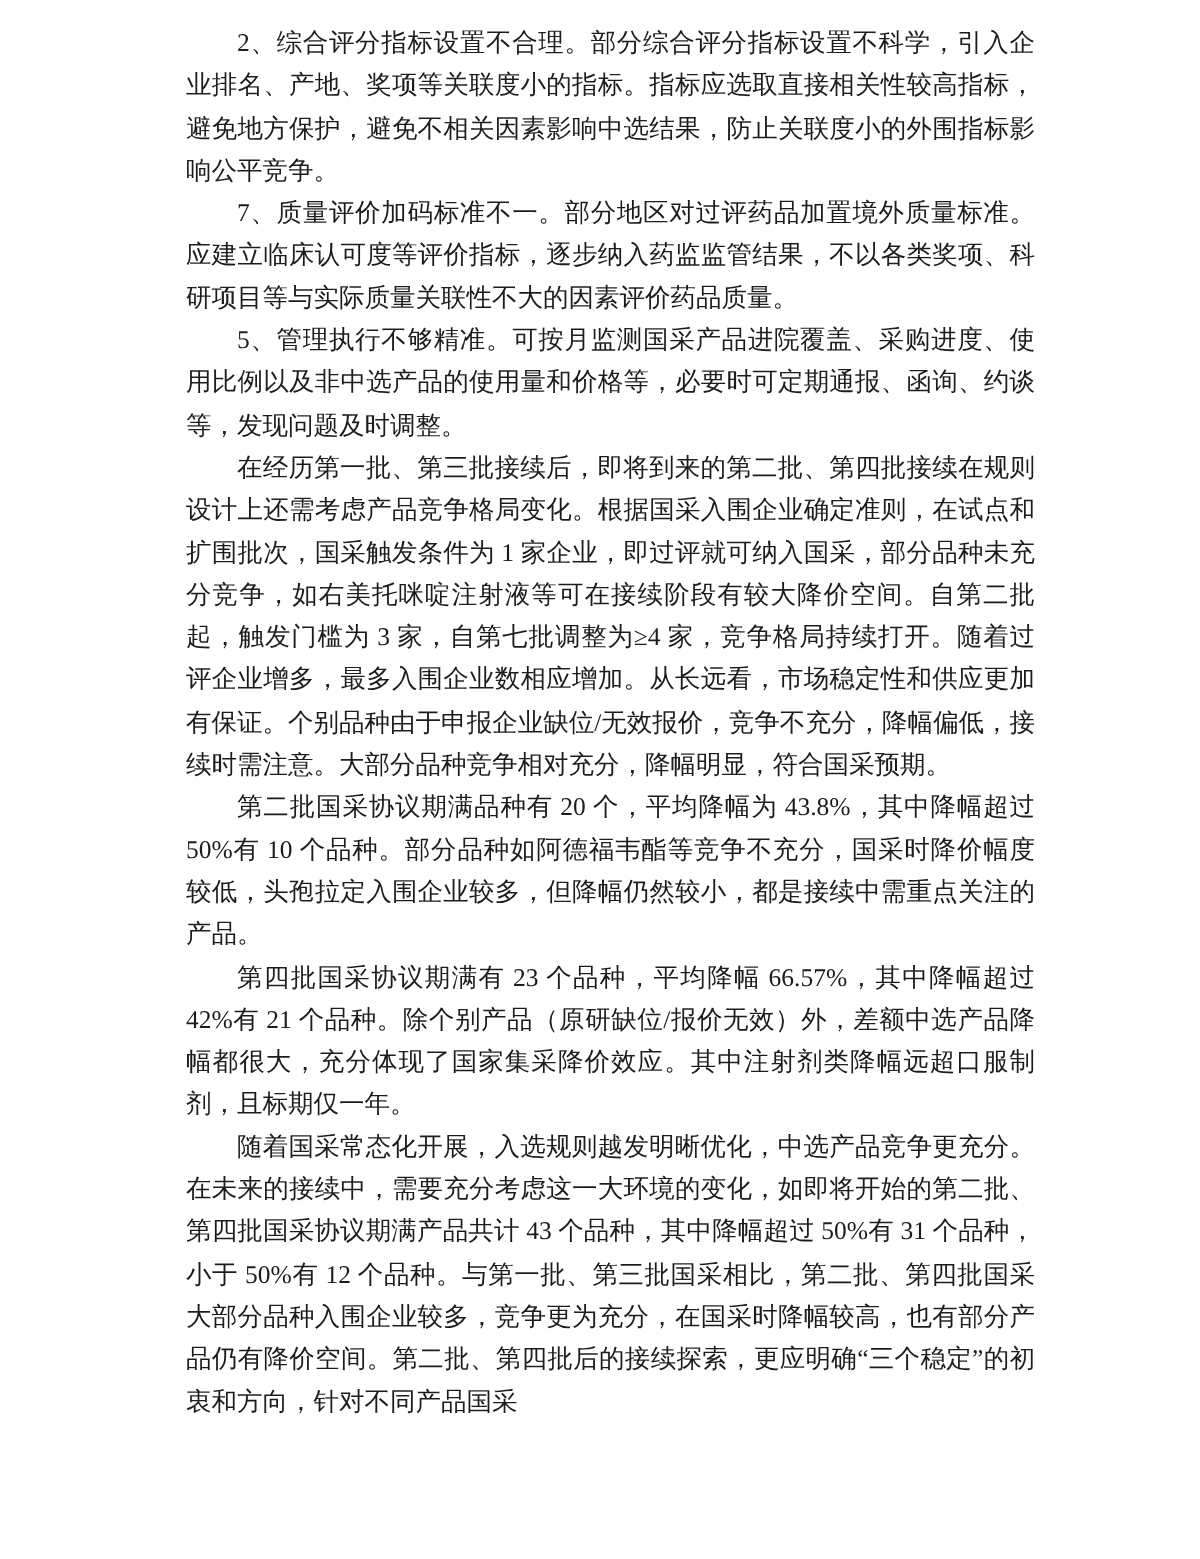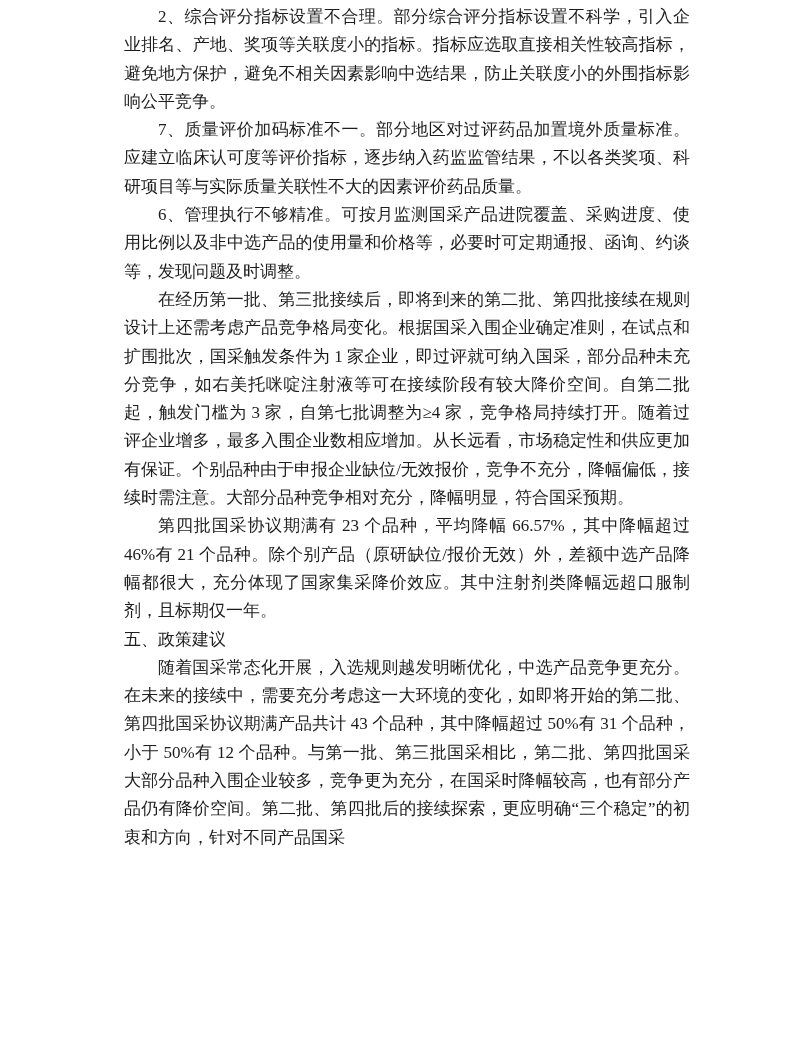--- a/index.html
+++ b/index.html
@@ -9,21 +9,21 @@
   body {
     width: 800px;
     height: 1039px;
     background: #ffffff;
     overflow: hidden;
   }
   .page {
     box-sizing: border-box;
     width: 800px;
     height: 1039px;
-    padding: 3px 110px 0 124px;
+    padding: 15px 110px 0 124px;
     background: #ffffff;
   }
   .doc-body {
     font-family: "Liberation Serif", "DejaVu Serif", serif;
     font-size: 17px;
     line-height: 28.3px;
     color: #1c1c1c;
     text-align: justify;
   }
   .block {
@@ -39,19 +39,19 @@
     font-weight: normal;
   }
 </style>
 </head>
 <body>
 
 <div class="page" style="background: rgb(255, 255, 255);">
   <div class="doc-body" style="color: rgb(28, 28, 28);">
       <p class="block paragraph indent">2、综合评分指标设置不合理。部分综合评分指标设置不科学，引入企业排名、产地、奖项等关联度小的指标。指标应选取直接相关性较高指标，避免地方保护，避免不相关因素影响中选结果，防止关联度小的外围指标影响公平竞争。</p>
       <p class="block paragraph indent">7、质量评价加码标准不一。部分地区对过评药品加置境外质量标准。应建立临床认可度等评价指标，逐步纳入药监监管结果，不以各类奖项、科研项目等与实际质量关联性不大的因素评价药品质量。</p>
-      <p class="block paragraph indent">6、管理执行不够精准。可按月监测国采产品进院覆盖、采购进度、使用比例以及非中选产品的使用量和价格等，必要时可定期通报、函询、约谈等，发现问题及时调整。</p>
+      <p class="block paragraph indent">5、管理执行不够精准。可按月监测国采产品进院覆盖、采购进度、使用比例以及非中选产品的使用量和价格等，必要时可定期通报、函询、约谈等，发现问题及时调整。</p>
       <p class="block paragraph indent">在经历第一批、第三批接续后，即将到来的第二批、第四批接续在规则设计上还需考虑产品竞争格局变化。根据国采入围企业确定准则，在试点和扩围批次，国采触发条件为 1 家企业，即过评就可纳入国采，部分品种未充分竞争，如右美托咪啶注射液等可在接续阶段有较大降价空间。自第二批起，触发门槛为 3 家，自第七批调整为≥4 家，竞争格局持续打开。随着过评企业增多，最多入围企业数相应增加。从长远看，市场稳定性和供应更加有保证。个别品种由于申报企业缺位/无效报价，竞争不充分，降幅偏低，接续时需注意。大部分品种竞争相对充分，降幅明显，符合国采预期。</p>
-      <p class="block paragraph indent">第四批国采协议期满有 23 个品种，平均降幅 66.57%，其中降幅超过 46%有 21 个品种。除个别产品（原研缺位/报价无效）外，差额中选产品降幅都很大，充分体现了国家集采降价效应。其中注射剂类降幅远超口服制剂，且标期仅一年。</p>
-      <p class="block heading">五、政策建议</p>
+      <p class="block paragraph indent">第二批国采协议期满品种有 20 个，平均降幅为 43.8%，其中降幅超过 50%有 10 个品种。部分品种如阿德福韦酯等竞争不充分，国采时降价幅度较低，头孢拉定入围企业较多，但降幅仍然较小，都是接续中需重点关注的产品。</p>
+      <p class="block paragraph indent">第四批国采协议期满有 23 个品种，平均降幅 66.57%，其中降幅超过 42%有 21 个品种。除个别产品（原研缺位/报价无效）外，差额中选产品降幅都很大，充分体现了国家集采降价效应。其中注射剂类降幅远超口服制剂，且标期仅一年。</p>
       <p class="block paragraph indent">随着国采常态化开展，入选规则越发明晰优化，中选产品竞争更充分。在未来的接续中，需要充分考虑这一大环境的变化，如即将开始的第二批、第四批国采协议期满产品共计 43 个品种，其中降幅超过 50%有 31 个品种，小于 50%有 12 个品种。与第一批、第三批国采相比，第二批、第四批国采大部分品种入围企业较多，竞争更为充分，在国采时降幅较高，也有部分产品仍有降价空间。第二批、第四批后的接续探索，更应明确“三个稳定”的初衷和方向，针对不同产品国采</p>
     </div>
 </div>
 
 </body></html>

